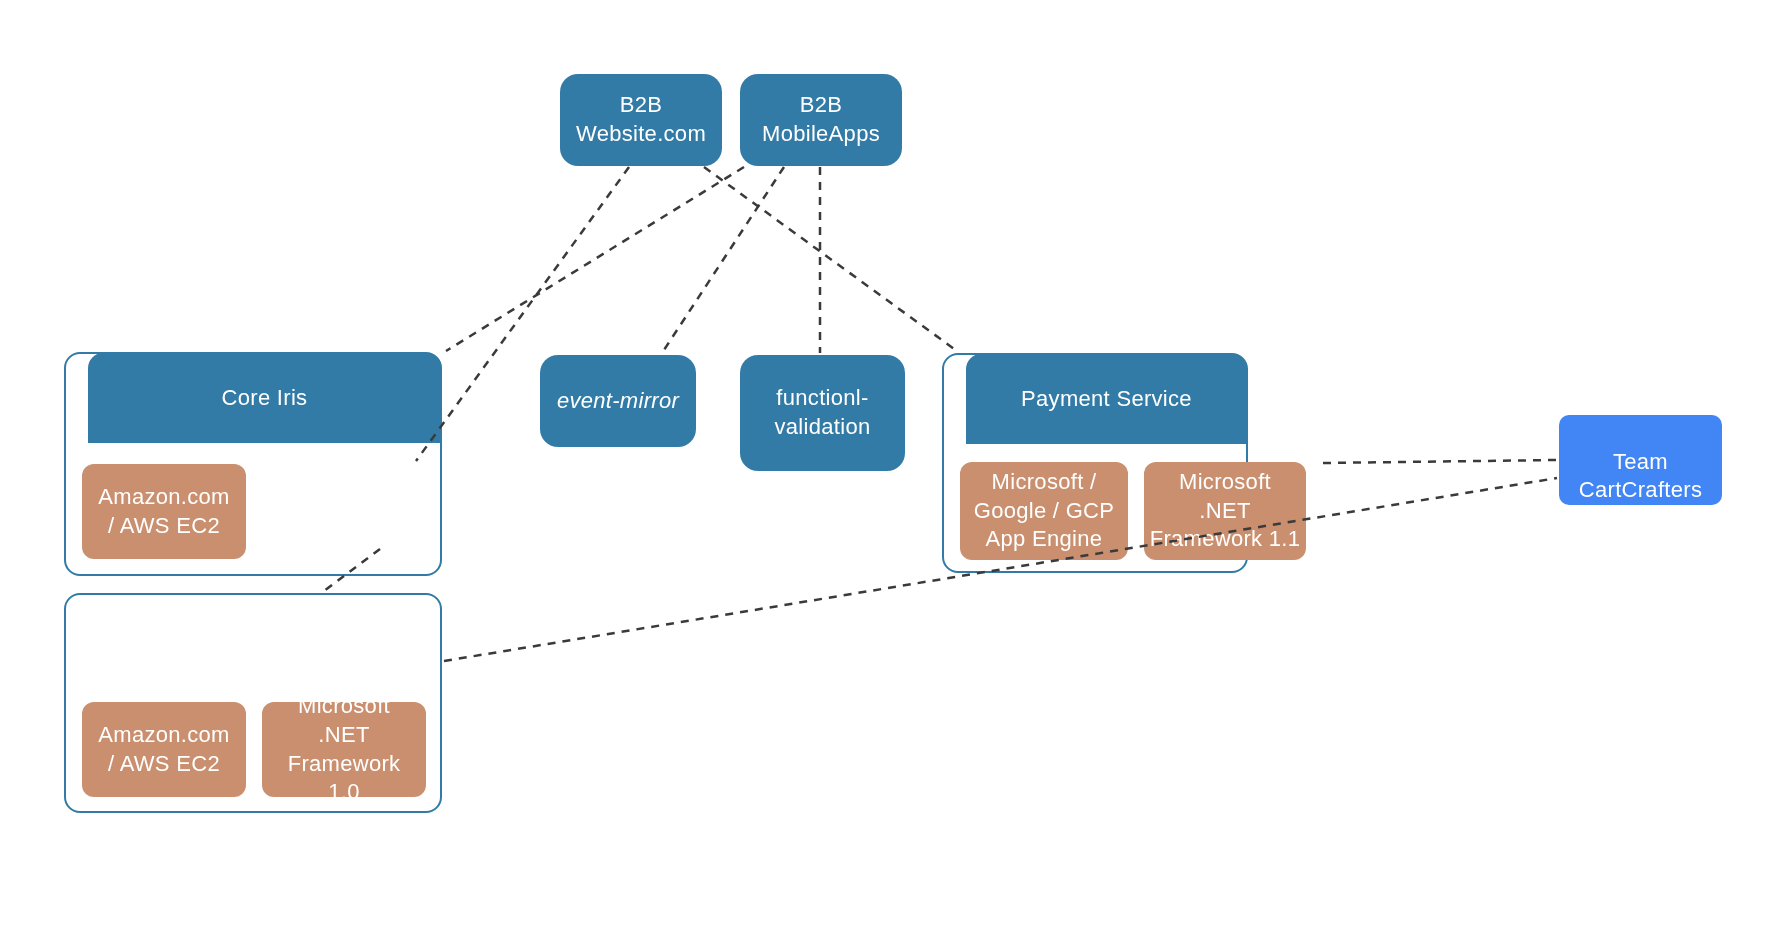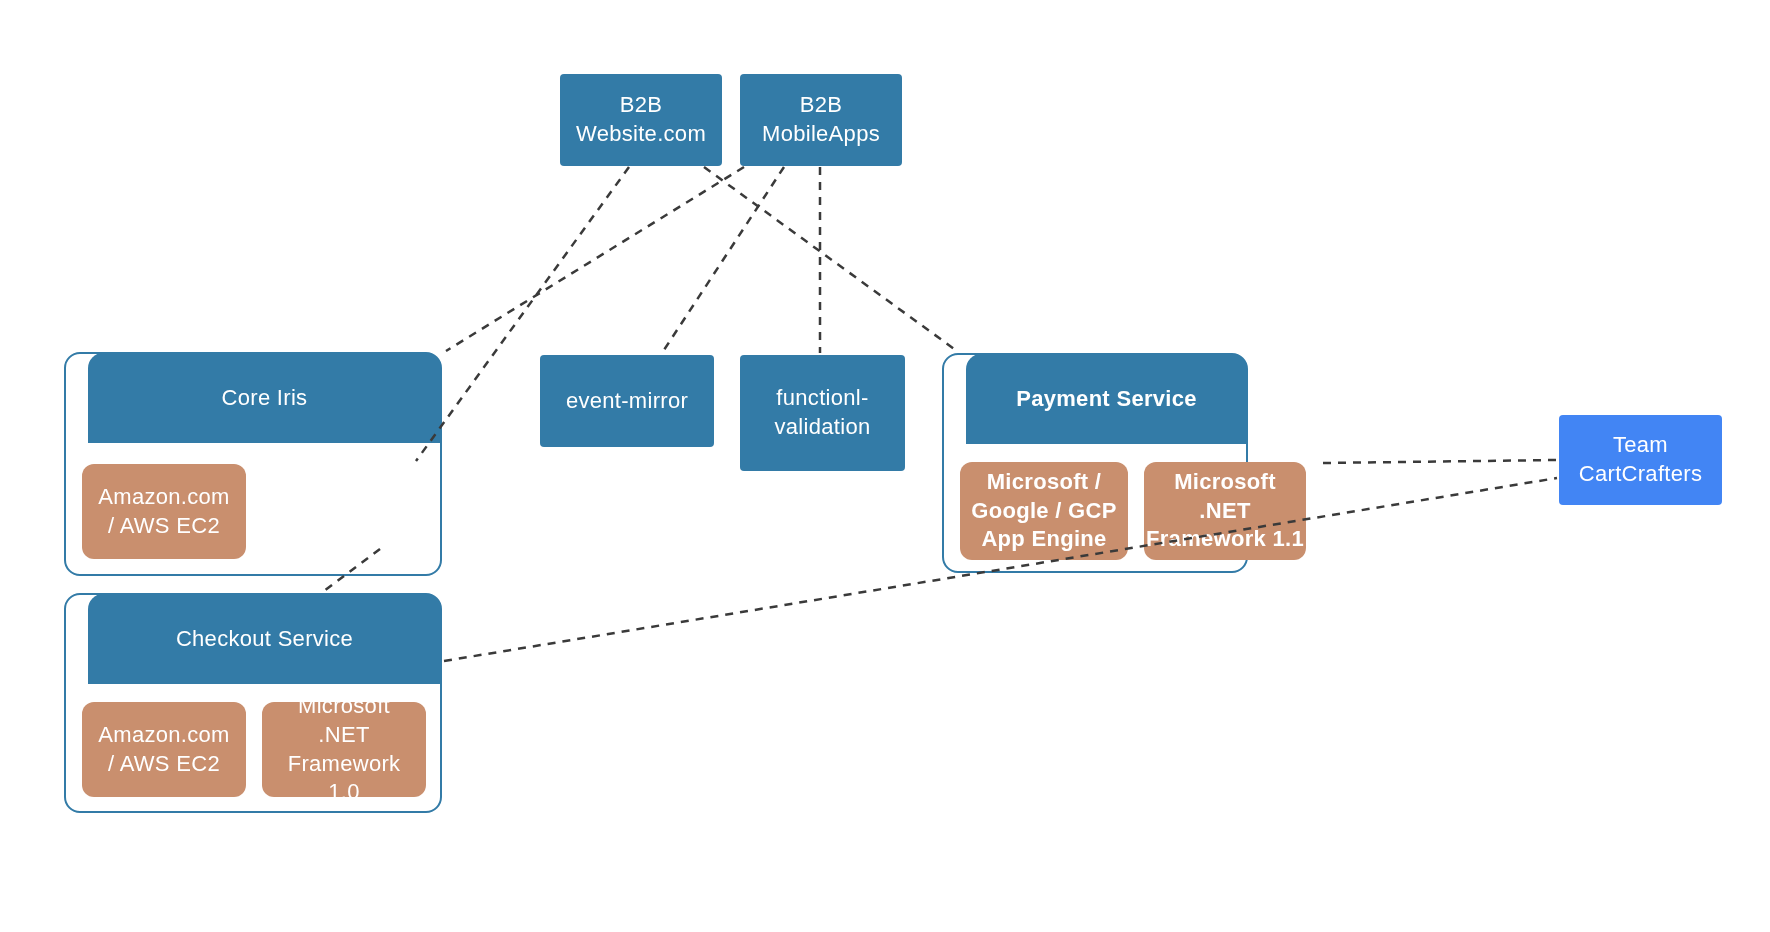--- a/index.html
+++ b/index.html
@@ -11,46 +11,46 @@
   }
   *{box-sizing:border-box;margin:0;padding:0;}
   html,body{width:1770px;height:932px;background:var(--canvas-bg);overflow:hidden;
     font-family:"Liberation Sans",sans-serif;}
   #stage{position:relative;width:1770px;height:932px;background:var(--canvas-bg);}
 
   .node{position:absolute;display:flex;align-items:center;justify-content:center;}
   .label{color:#FFFFFF;font-size:22px;line-height:1.3;letter-spacing:.3px;
     text-align:center;white-space:pre-line;}
 
-  .app{background:var(--node-blue);border-radius:4px;}
-  .team{background:var(--team-blue);border-radius:4px;}
+  .app{background:var(--node-blue);border-radius:18px;}
+  .team{background:var(--team-blue);border-radius:10px;align-items:flex-end;}
   .component{background:var(--component-tan);border-radius:12px;overflow:visible;}
 
   .group{background:#FFFFFF;border:2px solid var(--node-blue);border-radius:16px;
     display:block;}
   .group-header{position:absolute;left:-1px;top:-1px;right:-1px;height:90px;
     background:var(--node-blue);border-radius:15px 15px 0 0;
     display:flex;align-items:center;justify-content:center;margin-left:23px;}
 
   
   #n-b2b_website{left:560px;top:74px;width:162px;height:92px;}
   #n-b2b_mobileapps{left:740px;top:74px;width:162px;height:92px;}
-  #n-event_mirror{left:540px;top:355px;width:174px;height:92px;}
+  #n-event_mirror{left:540px;top:355px;width:156px;height:92px;font-style:italic;}
   #n-functionl_validation{left:740px;top:355px;width:165px;height:116px;}
   #n-team_cartcrafters{left:1559px;top:415px;width:163px;height:90px;}
 
   #n-core_iris{left:64px;top:352px;width:378px;height:224px;}
   #n-core_iris_amazon{left:16px;top:110px;width:164px;height:95px;}
   #n-core_iris_esb{left:196px;top:110px;width:164px;height:95px;}
 
   #n-checkout_service{left:64px;top:593px;width:378px;height:220px;}
   #n-checkout_amazon{left:16px;top:107px;width:164px;height:95px;}
   #n-checkout_msnet10{left:196px;top:107px;width:164px;height:95px;}
 
-  #n-payment_service{left:942px;top:353px;width:306px;height:220px;font-weight:bold;}
+  #n-payment_service{left:942px;top:353px;width:306px;height:220px;}
   #n-payment_alphabet{left:16px;top:107px;width:168px;height:98px;}
   #n-payment_msnet11{left:200px;top:107px;width:162px;height:98px;}
 
   #edge-layer{position:absolute;left:0;top:0;width:1770px;height:932px;
     z-index:10;pointer-events:none;}
   #edge-layer line{stroke:var(--edge-color);stroke-width:2.5;
     stroke-dasharray:8 7;stroke-linecap:butt;}
 </style>
 </head>
 <body>
@@ -82,23 +82,20 @@
     <div class="group-header">
       <span class="label">Core Iris</span>
     </div>
     <div class="node component" id="n-core_iris_amazon">
       <span class="label">Amazon.com
 / AWS EC2</span>
     </div>
   </div>
 
   <div class="node group" id="n-checkout_service">
-    <div class="group-header">
-      <span class="label">Checkout Service</span>
-    </div>
     <div class="node component" id="n-checkout_amazon">
       <span class="label">Amazon.com
 / AWS EC2</span>
     </div>
     <div class="node component" id="n-checkout_msnet10">
       <span class="label">Microsoft
 .NET
 Framework
 1.0</span>
     </div>

